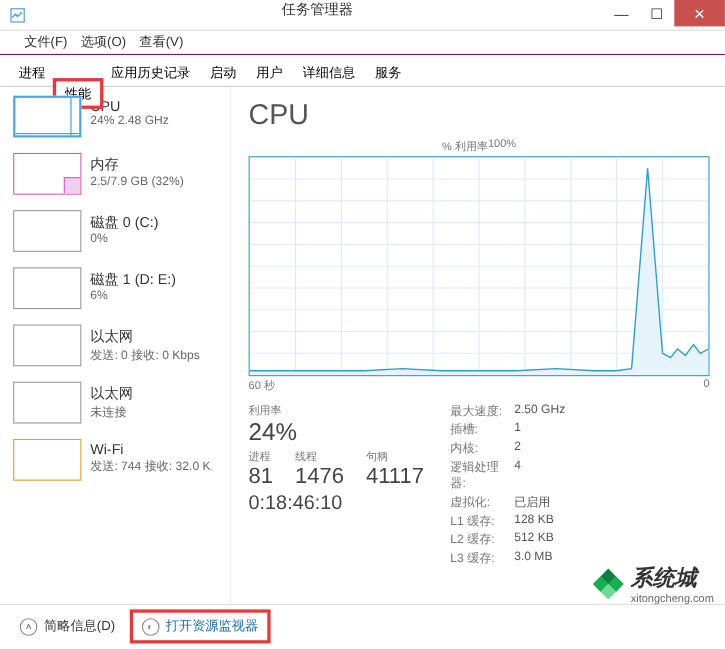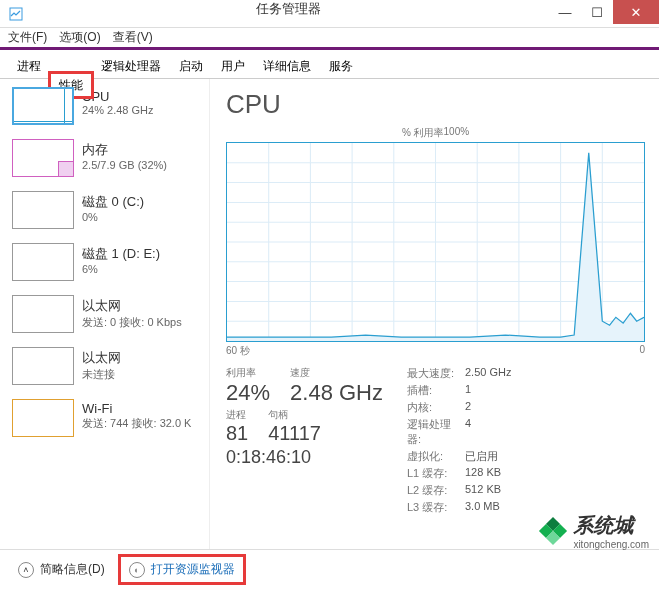--- a/index.html
+++ b/index.html
@@ -7,21 +7,21 @@
 
 
 .titlebar { height: 28px; display: flex; align-items: flex-start; border-bottom: 1px solid #ddd; }
 .titlebar .app-icon { width: 24px; height: 28px; display: flex; align-items: center; justify-content: center; margin-left: 4px; }
 .titlebar .title { flex: 1; text-align: center; font-size: 13px; color: #333; }
 .titlebar .win-controls { display: flex; }
 .titlebar .win-btn { width: 32px; height: 24px; display: flex; align-items: center; justify-content: center; font-size: 13px; color: #333; }
 .titlebar .win-btn.close { background: #c8504f; color: #fff; width: 46px; }
 
 
-.menubar { height: 22px; display: flex; align-items: center; padding-left: 8px; gap: 12px; font-size: 12px; color: #333; border-bottom: 3px solid #701a75; }
+.menubar { height: 22px; display: flex; align-items: center; padding-left: 22px; gap: 12px; font-size: 12px; color: #333; border-bottom: 1px solid #701a75; }
 .menubar span { cursor: default; }
 
 
 .tabs { display: flex; padding-left: 8px; padding-top: 4px; font-size: 12px; border-bottom: 1px solid #ccc; }
 .tab { padding: 3px 8px; border: 1px solid transparent; border-bottom: none; cursor: default; }
 .tab.active { border-color: #ccc; background: #fff; position: relative; top: 19px; }
 .tab.highlighted { outline: 3px solid #e63a3a; outline-offset: -1px; }
 
 
 .main { display: flex; height: 470px; }
@@ -98,21 +98,21 @@
 
 <div class="menubar">
   <span>文件(F)</span>
   <span>选项(O)</span>
   <span>查看(V)</span>
 </div>
 
 <div class="tabs">
   <div class="tab">进程</div>
   <div class="tab active highlighted">性能</div>
-  <div class="tab">逻辑处理器</div>
+  <div class="tab">应用历史记录</div>
   <div class="tab">启动</div>
   <div class="tab">用户</div>
   <div class="tab">详细信息</div>
   <div class="tab">服务</div>
 </div>
 
 <div class="main">
   <div class="sidebar">
     <div class="side-item">
       <div class="side-thumb selected thumb-cpu"></div>
@@ -204,29 +204,29 @@
       <span>0</span>
     </div>
 
     <div class="stats">
       <div class="stats-left">
         <div class="stat-row">
           <div class="stat-block">
               <div class="label">利用率</div>
               <div class="val big">24%</div>
             </div>
-          <div class="stat-block">
-              <div class="label">速度</div>
-              <div class="val big">2.48 GHz</div>
-            </div>
         </div>
         <div class="stat-row">
           <div class="stat-block">
               <div class="label">进程</div>
               <div class="val">81</div>
+            </div>
+          <div class="stat-block">
+              <div class="label">线程</div>
+              <div class="val">1476</div>
             </div>
           <div class="stat-block">
               <div class="label">句柄</div>
               <div class="val">41117</div>
             </div>
         </div>
         <div class="uptime-val">0:18:46:10</div>
       </div>
       <div class="stat-small">
         <span class="k">最大速度:</span>

